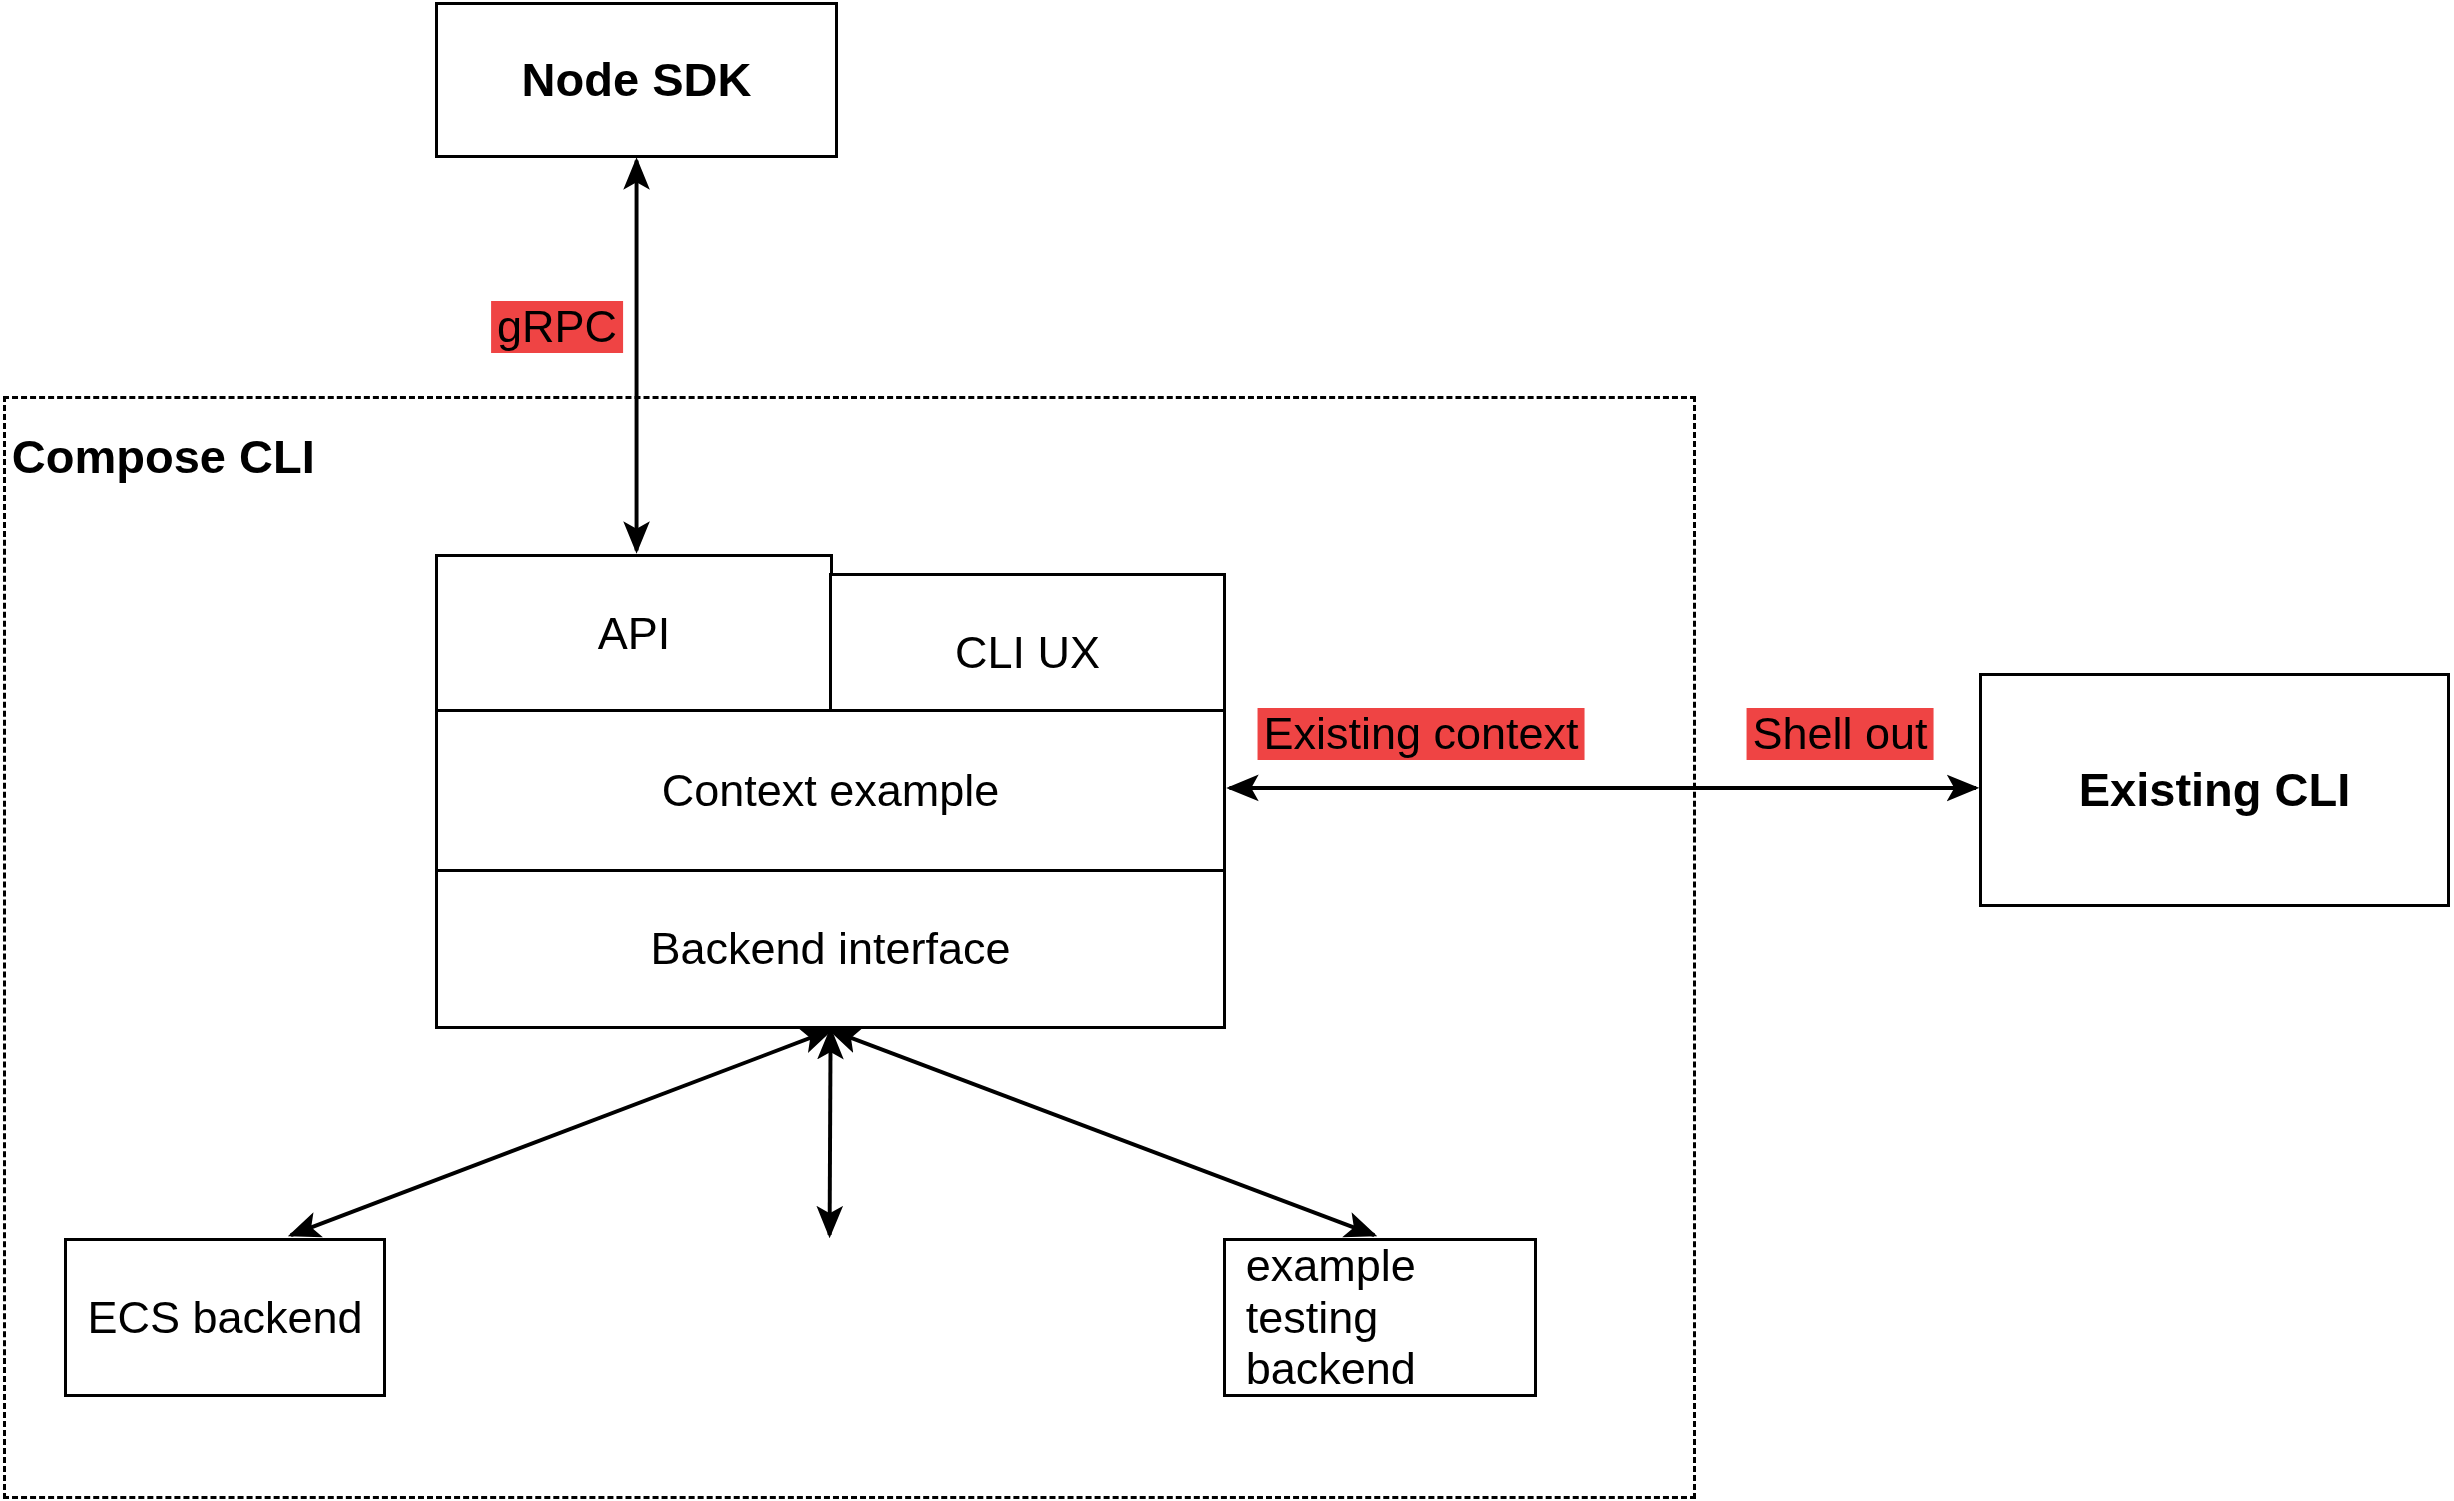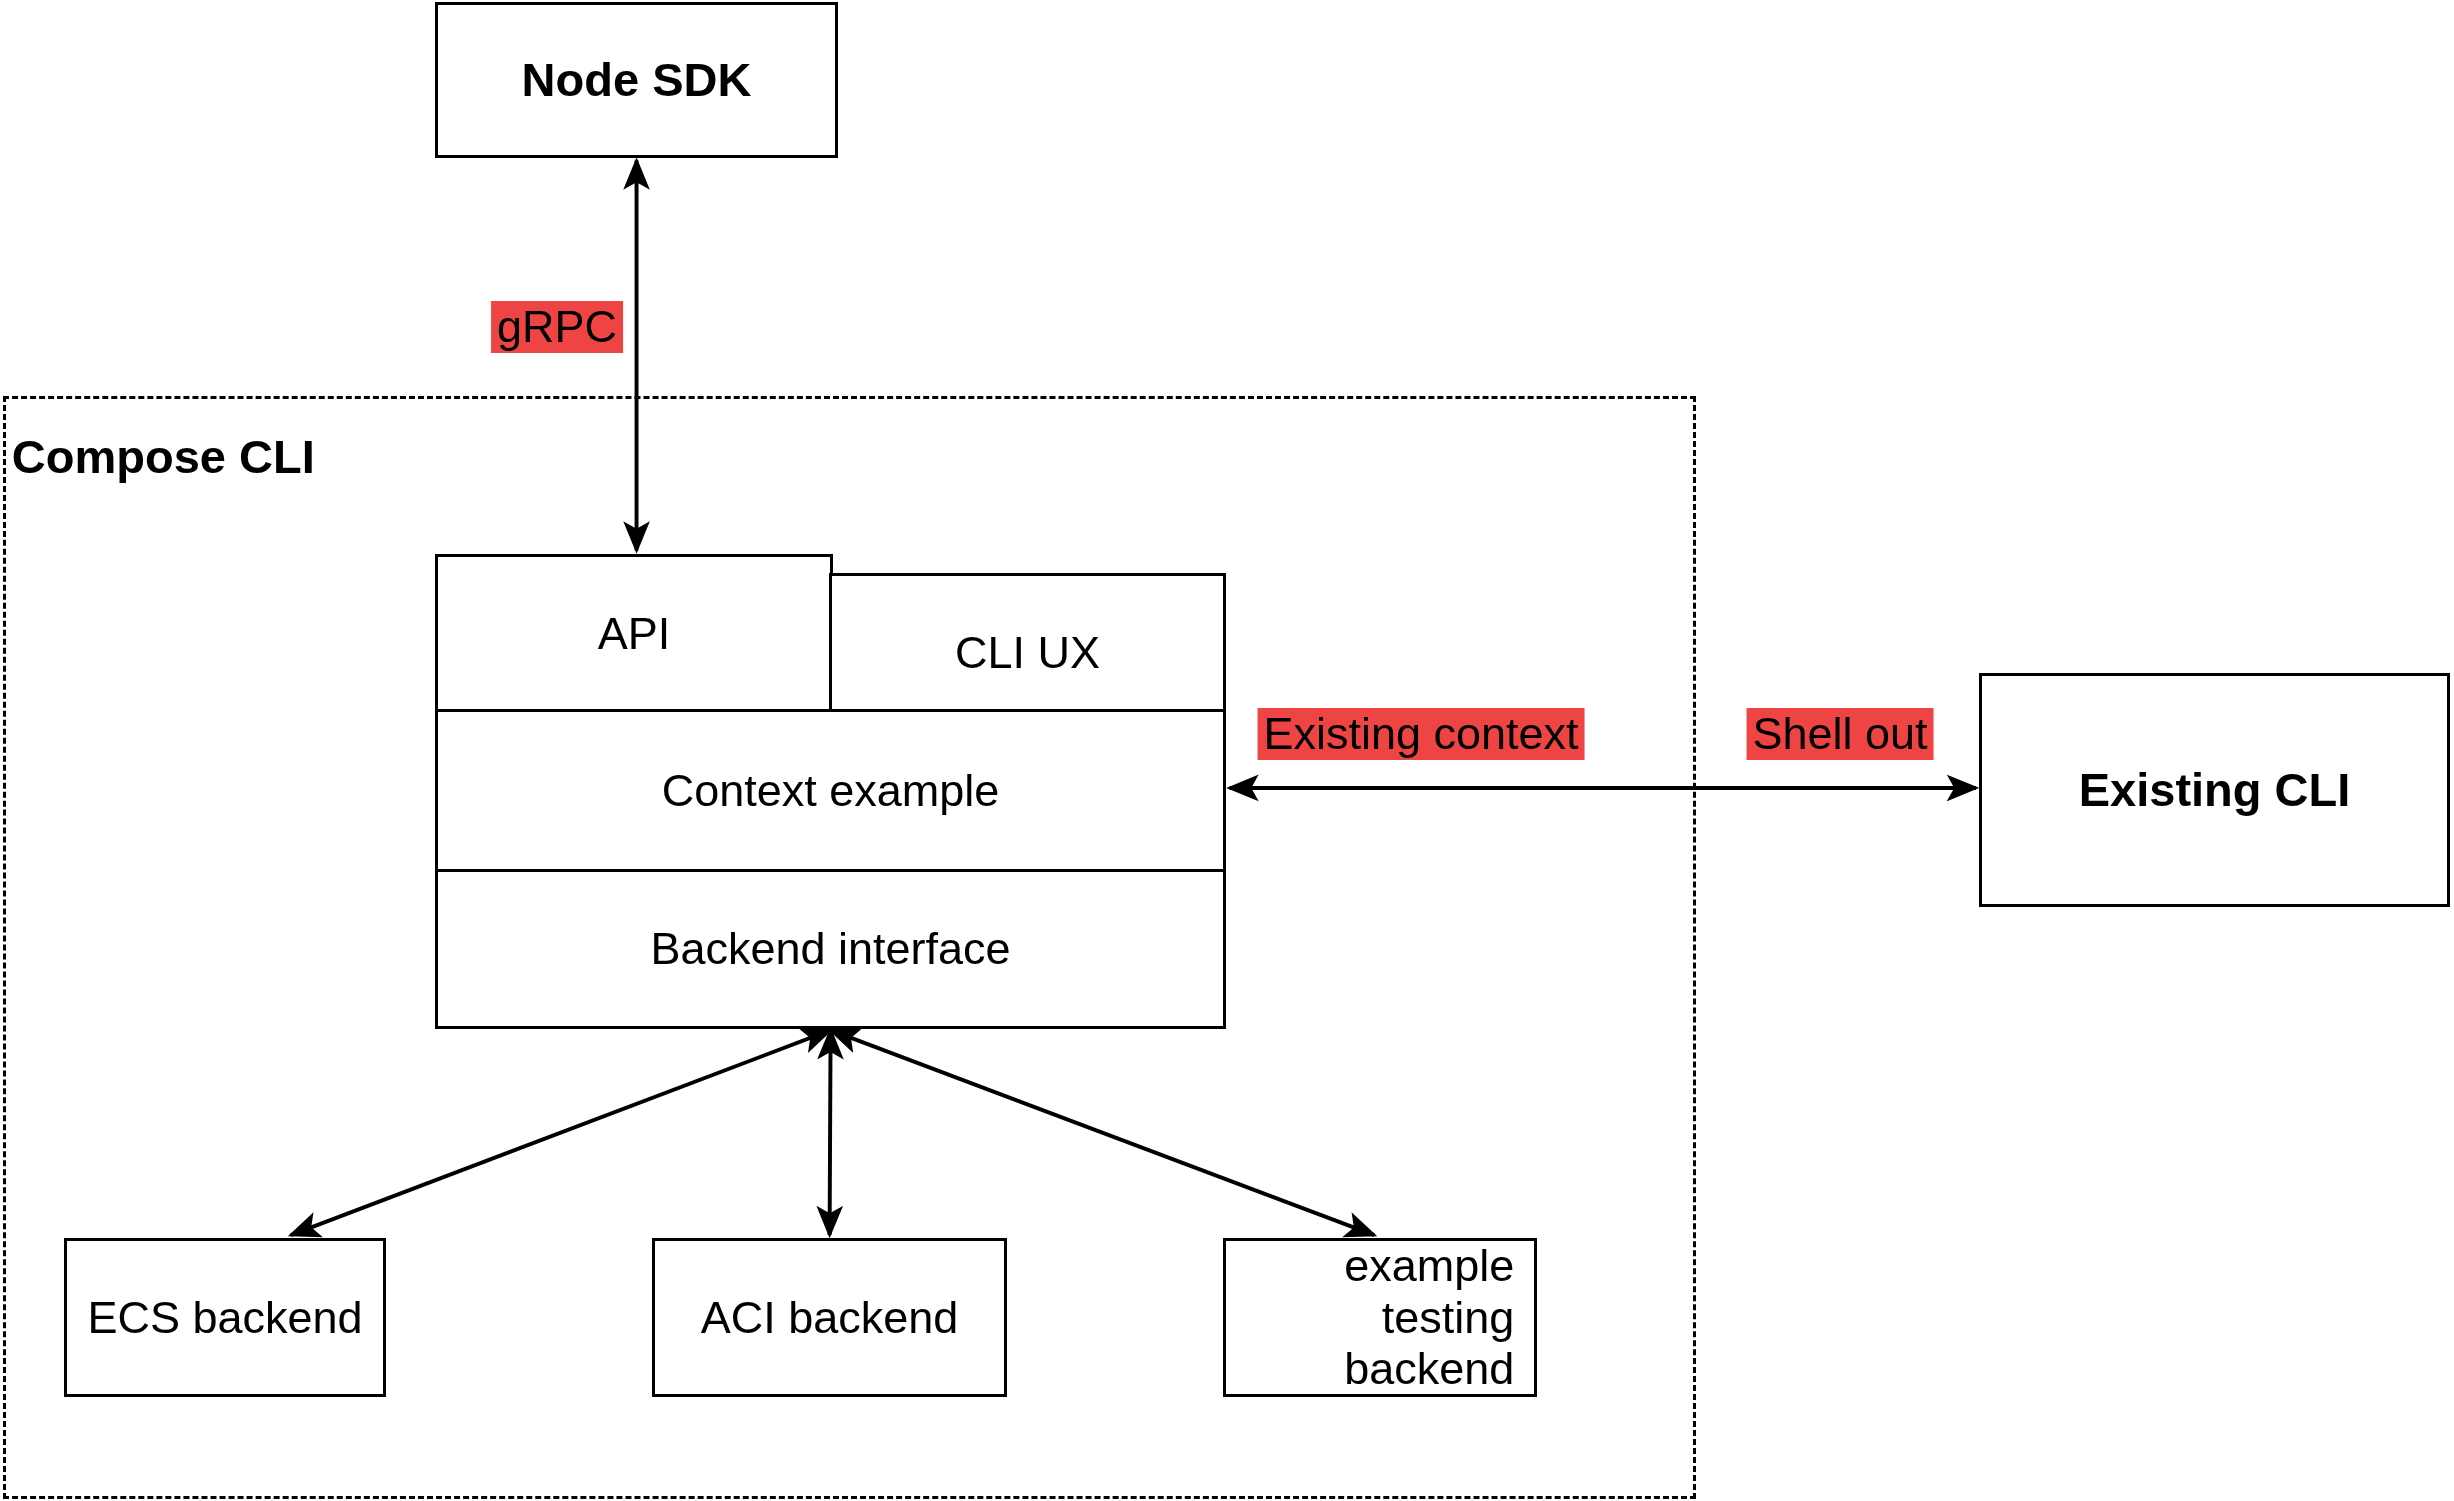--- a/index.html
+++ b/index.html
@@ -18,21 +18,21 @@
     overflow: hidden;
   }
   .box {
     position: absolute;
     box-sizing: border-box;
     border: 3.9px solid #000000;
     background: #ffffff;
     display: flex;
     align-items: center;
     justify-content: center;
-    text-align: right;
+    text-align: left;
     font-size: 45px;
     line-height: 1.15;
   }
   .box.bold {
     font-weight: bold;
     font-size: 47px;
   }
   .dashed-container {
     position: absolute;
     box-sizing: border-box;
@@ -123,23 +123,20 @@
   </div>
 
   <div class="box backend-cell">
     <span>Backend interface</span>
   </div>
 
   <div class="box ecs-backend">
     <span>ECS backend</span>
   </div>
 
-  <div class="box aci-backend">
-    <span>ACI backend</span>
-  </div>
 
   <div class="box example-backend">
     <span>example testing backend</span>
   </div>
 
   <div class="box bold existing-cli">
     <span>Existing CLI</span>
   </div>
 
   <div class="edge-label grpc-label">gRPC</div>

